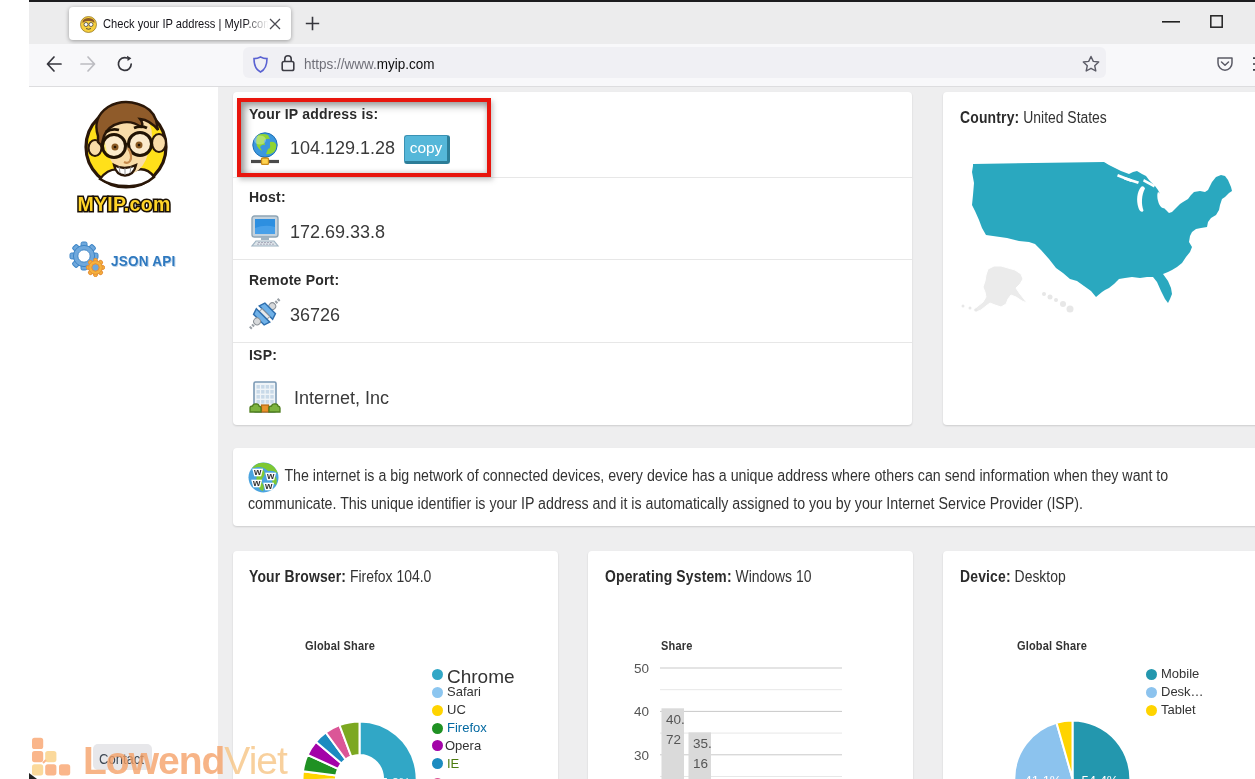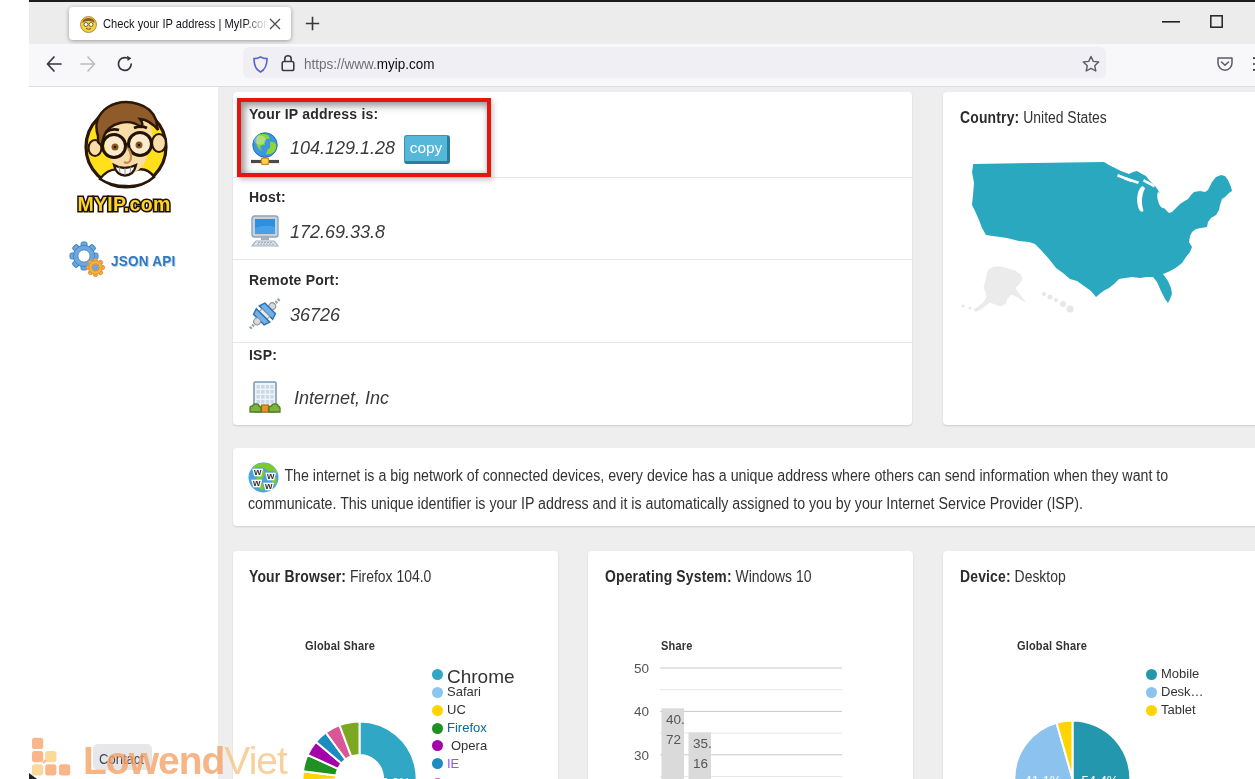--- a/index.html
+++ b/index.html
@@ -1,20 +1,20 @@
 <!DOCTYPE html>
 <html><head><meta charset="utf-8"><style>
 * { margin:0; padding:0; box-sizing:border-box; }
 html,body { width:1255px; height:779px; overflow:hidden; font-family:"Liberation Sans", sans-serif; }
 .abs { position:absolute; }
 .sx { transform:scaleX(0.87); transform-origin:left top; }
 #page { position:relative; width:1255px; height:779px; background:#EEEEEF;margin-left:29px; }
 .card { position:absolute; background:#fff; border-radius:4px; box-shadow:0 1px 2px rgba(0,0,0,0.14); }
 .lbl { font-weight:bold; font-size:14px; color:#2b2b2b; letter-spacing:0.2px; }
-.val { font-size:18px; color:#3a3a3a;font-style:italic; }
+.val { font-size:18px; color:#3a3a3a; }
 .ctitle { font-size:16px; color:#333; }
 .ctitle b { color:#2b2b2b; letter-spacing:0.2px; }
 .charttitle { position:absolute; font-weight:bold; font-size:12.5px; color:#333; letter-spacing:0.2px; transform:scaleX(0.88); transform-origin:left top; }
 </style></head>
 <body>
 <div id="page">
 
 <div class="abs" style="left:0;top:0;width:1255px;height:2px;background:#1c1c1f"></div>
 <div class="abs" style="left:0;top:2px;width:1255px;height:42px;background:#ECECED"></div>
 <div class="abs" style="left:40px;top:7px;width:222px;height:33px;background:#fff;border-radius:4px;box-shadow:0 1px 4px rgba(0,0,0,0.35)"></div>
@@ -271,23 +271,23 @@
 <div class="abs" style="left:403px;top:0">
       <div class="abs" style="left:0;top:668.5px;width:11px;height:11px;border-radius:50%;background:#31A7C6"></div>
       <div class="abs" style="left:15px;top:666px;font-size:19px;color:#333;white-space:nowrap">Chrome</div>
       <div class="abs" style="left:0;top:686.5px;width:11px;height:11px;border-radius:50%;background:#8CC6F0"></div>
       <div class="abs" style="left:15px;top:684px;font-size:13px;color:#333;white-space:nowrap">Safari</div>
       <div class="abs" style="left:0;top:704.5px;width:11px;height:11px;border-radius:50%;background:#FFD400"></div>
       <div class="abs" style="left:15px;top:702px;font-size:13px;color:#333;white-space:nowrap">UC</div>
       <div class="abs" style="left:0;top:722.5px;width:11px;height:11px;border-radius:50%;background:#1F9123"></div>
       <div class="abs" style="left:15px;top:720px;font-size:13px;color:#0369a1;white-space:nowrap">Firefox</div>
       <div class="abs" style="left:0;top:740.0px;width:11px;height:11px;border-radius:50%;background:#A303A8"></div>
-      <div class="abs" style="left:19px;top:737.5px;font-size:13px;color:#333;white-space:nowrap">Opera</div>
+      <div class="abs" style="left:13px;top:737.5px;font-size:13px;color:#333;white-space:nowrap">Opera</div>
       <div class="abs" style="left:0;top:758.0px;width:11px;height:11px;border-radius:50%;background:#1C8BC0"></div>
-      <div class="abs" style="left:15px;top:755.5px;font-size:13px;color:#8b5cf6;white-space:nowrap">IE</div>
+      <div class="abs" style="left:15px;top:755.5px;font-size:13px;color:#4d7c0f;white-space:nowrap">IE</div>
       <div class="abs" style="left:0;top:777.5px;width:11px;height:11px;border-radius:50%;background:#DB5697"></div>
       <div class="abs" style="left:15px;top:775px;font-size:13px;color:#333;white-space:nowrap"></div>
     </div>
 <div class="abs" style="left:1117px;top:0">
       <div class="abs" style="left:0;top:668.5px;width:11px;height:11px;border-radius:50%;background:#2397AE"></div>
       <div class="abs" style="left:15px;top:666px;font-size:13px;color:#333;white-space:nowrap">Mobile</div>
       <div class="abs" style="left:0;top:686.5px;width:11px;height:11px;border-radius:50%;background:#8CC3EE"></div>
       <div class="abs" style="left:15px;top:684px;font-size:13px;color:#333;white-space:nowrap">Desk…</div>
       <div class="abs" style="left:0;top:704.5px;width:11px;height:11px;border-radius:50%;background:#FFD400"></div>
       <div class="abs" style="left:15px;top:702px;font-size:13px;color:#333;white-space:nowrap">Tablet</div>

